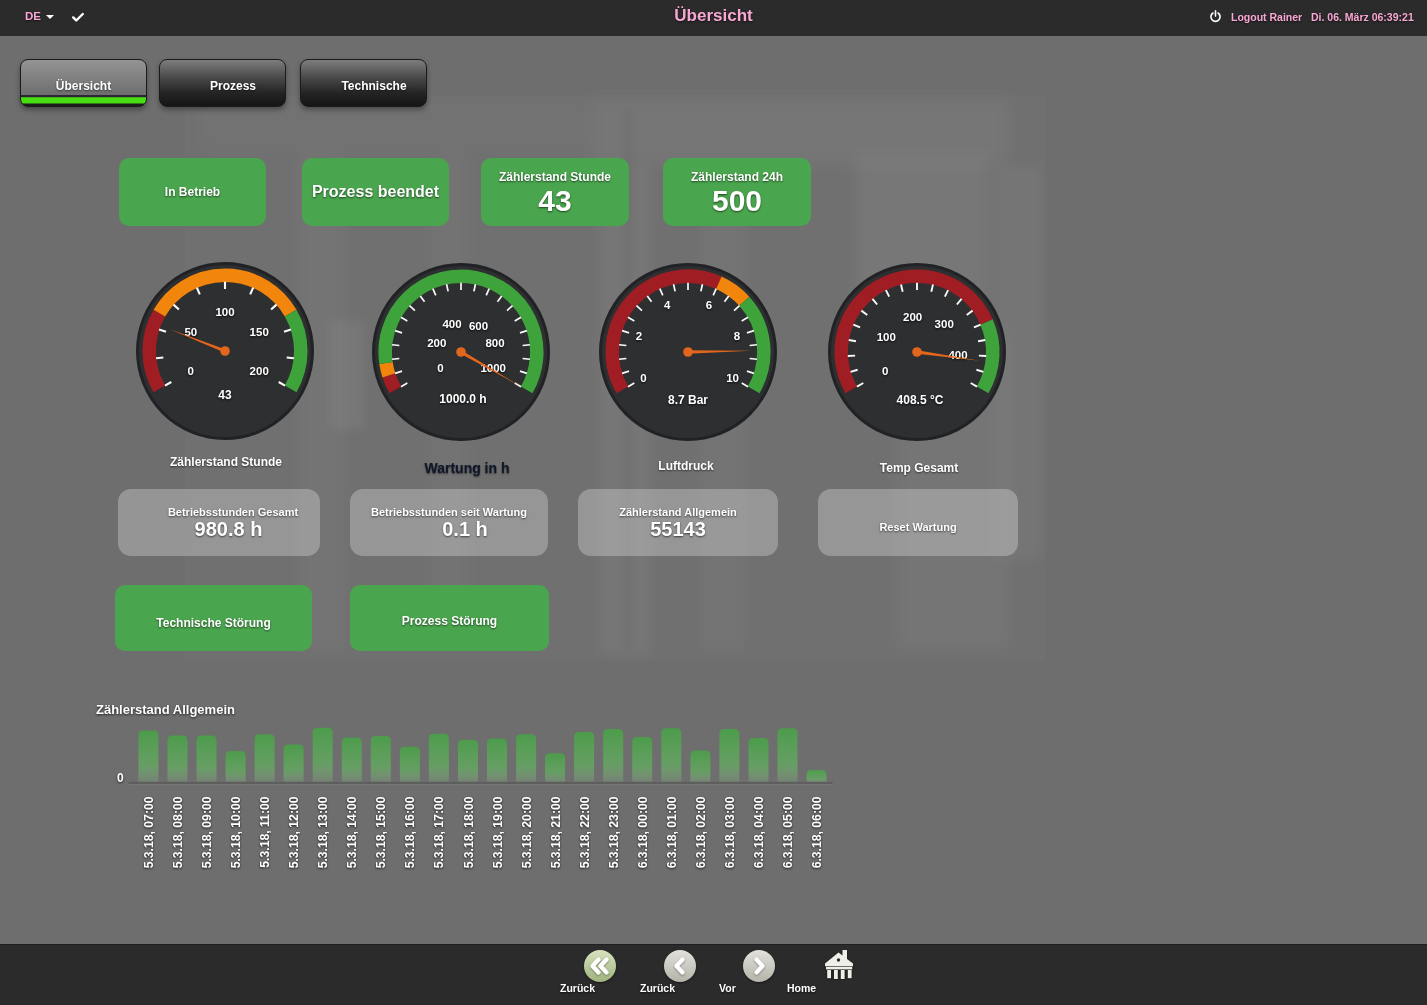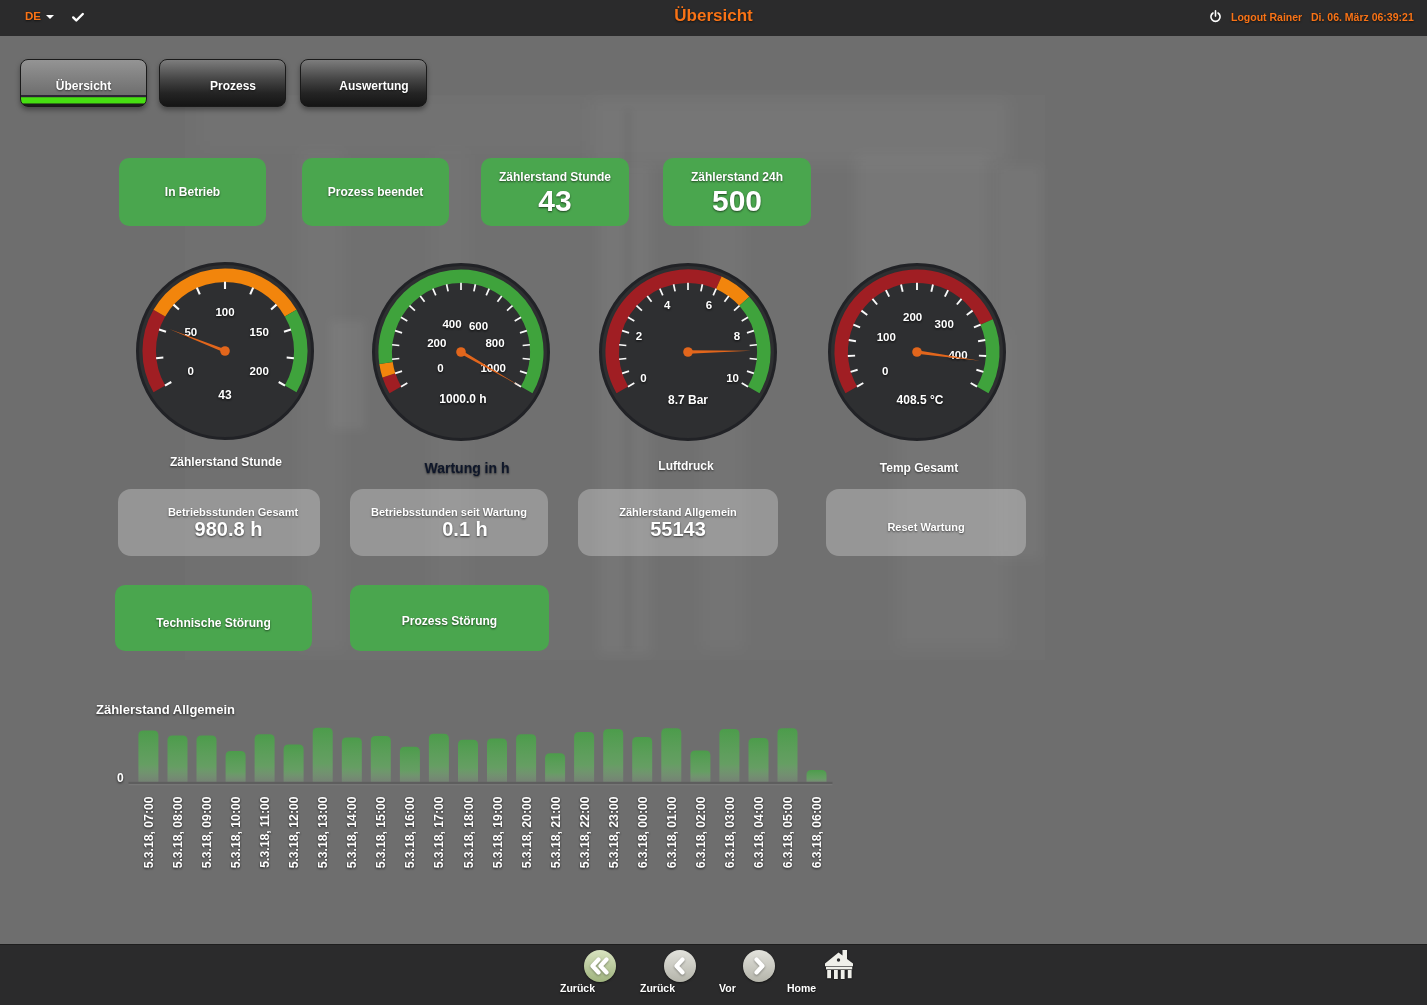--- a/index.html
+++ b/index.html
@@ -1,18 +1,18 @@
 <!DOCTYPE html>
 <html><head><meta charset="utf-8">
 <style>
 * { margin:0; padding:0; box-sizing:border-box; }
 html,body { width:1427px; height:1005px; background:#6E6E6E; font-family:"Liberation Sans", sans-serif; overflow:hidden; }
 body { position:relative; }
 .sh { text-shadow: 0 1px 2px rgba(0,0,0,0.6); }
-.topbar { position:absolute; left:0; top:0; width:1427px; height:36px; background:#2B2B2C; color:#f97316; }
+.topbar { position:absolute; left:0; top:0; width:1427px; height:36px; background:#2B2B2C; color:#f9a8d4; }
 .topbar div { white-space:nowrap; }
 .tab { position:absolute; top:59px; height:48px; width:127px; border-radius:8px; color:#fff; font-weight:bold; font-size:12px; text-align:center; line-height:52px; box-shadow:0 3px 5px rgba(0,0,0,0.35); text-shadow:0 1px 2px rgba(0,0,0,0.6); }
 .tab.inactive { background:linear-gradient(#7d7d7d 0%, #454545 42%, #242424 72%, #151515 100%); border:1px solid #1a1a1a;padding-left:21px; }
 .tab.active { background:linear-gradient(#949494 0%, #6e6e6e 76%, #2E2436 77%, #2E2436 80%, #47DF12 82%, #47DF12 93.5%, #1c1c1c 95.5%, #1c1c1c 100%); border:1px solid #1a1a1a; }
 .gbox { position:absolute; background:#4AA64E; border-radius:10px; color:#fff; text-align:center; }
 .graybox { position:absolute; background:rgba(255,255,255,0.27); border-radius:13px; color:#fff; text-align:center; }
 .footer { position:absolute; left:0; top:944px; width:1427px; height:61px; background:#2B2B2C; border-top:1px solid #1e1e1e; }
 .fcirc { position:absolute; width:32px; height:32px; border-radius:50%; top:950px; }
 .flab { position:absolute; top:982px; width:80px; color:#fff; font-weight:bold; font-size:10.5px; text-shadow:0 1px 2px rgba(0,0,0,0.7); }
 </style></head>
@@ -41,24 +41,24 @@
   <svg style="position:absolute;left:1209px;top:10px" width="13" height="13" viewBox="0 0 17 17">
       <path d="M5.2,3.9 A6,6 0 1 0 11.8,3.9" stroke="#fff" stroke-width="2.1" fill="none" stroke-linecap="round"></path>
       <line x1="8.5" y1="1.2" x2="8.5" y2="8" stroke="#fff" stroke-width="2.1" stroke-linecap="round"></line>
     </svg>
   <div class="sh" style="position:absolute;left:1231px;top:11px;font-weight:bold;font-size:10.5px;">Logout Rainer</div>
   <div class="sh" style="position:absolute;left:1311px;top:11px;font-weight:bold;font-size:10.5px;">Di. 06. März 06:39:21</div>
 </div>
 
 <div class="tab active" style="left:20px;">Übersicht</div>
 <div class="tab inactive" style="left:159px;">Prozess</div>
-<div class="tab inactive" style="left:300px;">Auswertung</div>
+<div class="tab inactive" style="left:300px;">Technische</div>
 
 <div class="gbox sh" style="left:119px;top:158px;width:147px;height:68px;font-size:12px;font-weight:bold;line-height:68px;">In Betrieb</div>
-<div class="gbox sh" style="left:302px;top:158px;width:147px;height:68px;font-size:12px;font-weight:bold;line-height:68px;">Prozess beendet</div>
+<div class="gbox sh" style="left:302px;top:158px;width:147px;height:68px;font-size:16px;font-weight:bold;line-height:68px;">Prozess beendet</div>
 <div class="gbox sh" style="left:481px;top:158px;width:148px;height:68px;">
   <div style="font-size:12px;font-weight:bold;margin-top:12px;">Zählerstand Stunde</div>
   <div style="font-size:30px;font-weight:bold;margin-top:0px;">43</div>
 </div>
 <div class="gbox sh" style="left:663px;top:158px;width:148px;height:68px;">
   <div style="font-size:12px;font-weight:bold;margin-top:12px;">Zählerstand 24h</div>
   <div style="font-size:30px;font-weight:bold;margin-top:0px;">500</div>
 </div>
 
 <svg style="position:absolute;left:114.5px;top:240.5px" width="220" height="220" viewBox="-110 -110 220 220">
@@ -208,21 +208,21 @@
   <div style="font-size:20px;font-weight:bold;margin-top:0px;margin-left:19px;">980.8 h</div>
 </div>
 <div class="graybox sh" style="left:350px;top:488.5px;width:198px;height:67.5px;">
   <div style="font-size:11px;font-weight:bold;margin-top:17px;white-space:nowrap;">Betriebsstunden seit Wartung</div>
   <div style="font-size:20px;font-weight:bold;margin-top:0px;padding-left:32px;">0.1 h</div>
 </div>
 <div class="graybox sh" style="left:578px;top:488.5px;width:200px;height:67.5px;">
   <div style="font-size:11px;font-weight:bold;margin-top:17px;white-space:nowrap;">Zählerstand Allgemein</div>
   <div style="font-size:20px;font-weight:bold;margin-top:0px;">55143</div>
 </div>
-<div class="graybox sh" style="left:818px;top:488.5px;width:200px;height:67.5px;font-size:11px;font-weight:bold;line-height:76px;margin-left:8px;">Reset Wartung</div>
+<div class="graybox sh" style="left:818px;top:488.5px;width:200px;height:67.5px;font-size:11px;font-weight:bold;line-height:76px;">Reset Wartung</div>
 
 <div class="gbox sh" style="left:115px;top:584.5px;width:197px;height:66px;font-size:12px;font-weight:bold;line-height:76px;">Technische Störung</div>
 <div class="gbox sh" style="left:350px;top:584.5px;width:199px;height:66px;font-size:12px;font-weight:bold;line-height:73px;">Prozess Störung</div>
 
 <svg style="position:absolute;left:0;top:0" width="1427" height="1005" viewBox="0 0 1427 1005">
     <defs>
       <linearGradient id="barg" x1="0" y1="0" x2="0" y2="1">
         <stop offset="0" stop-color="#4C9C4B" stop-opacity="1"></stop>
         <stop offset="0.65" stop-color="#63AA60" stop-opacity="0.8"></stop>
         <stop offset="1" stop-color="#86BC82" stop-opacity="0.22"></stop>

